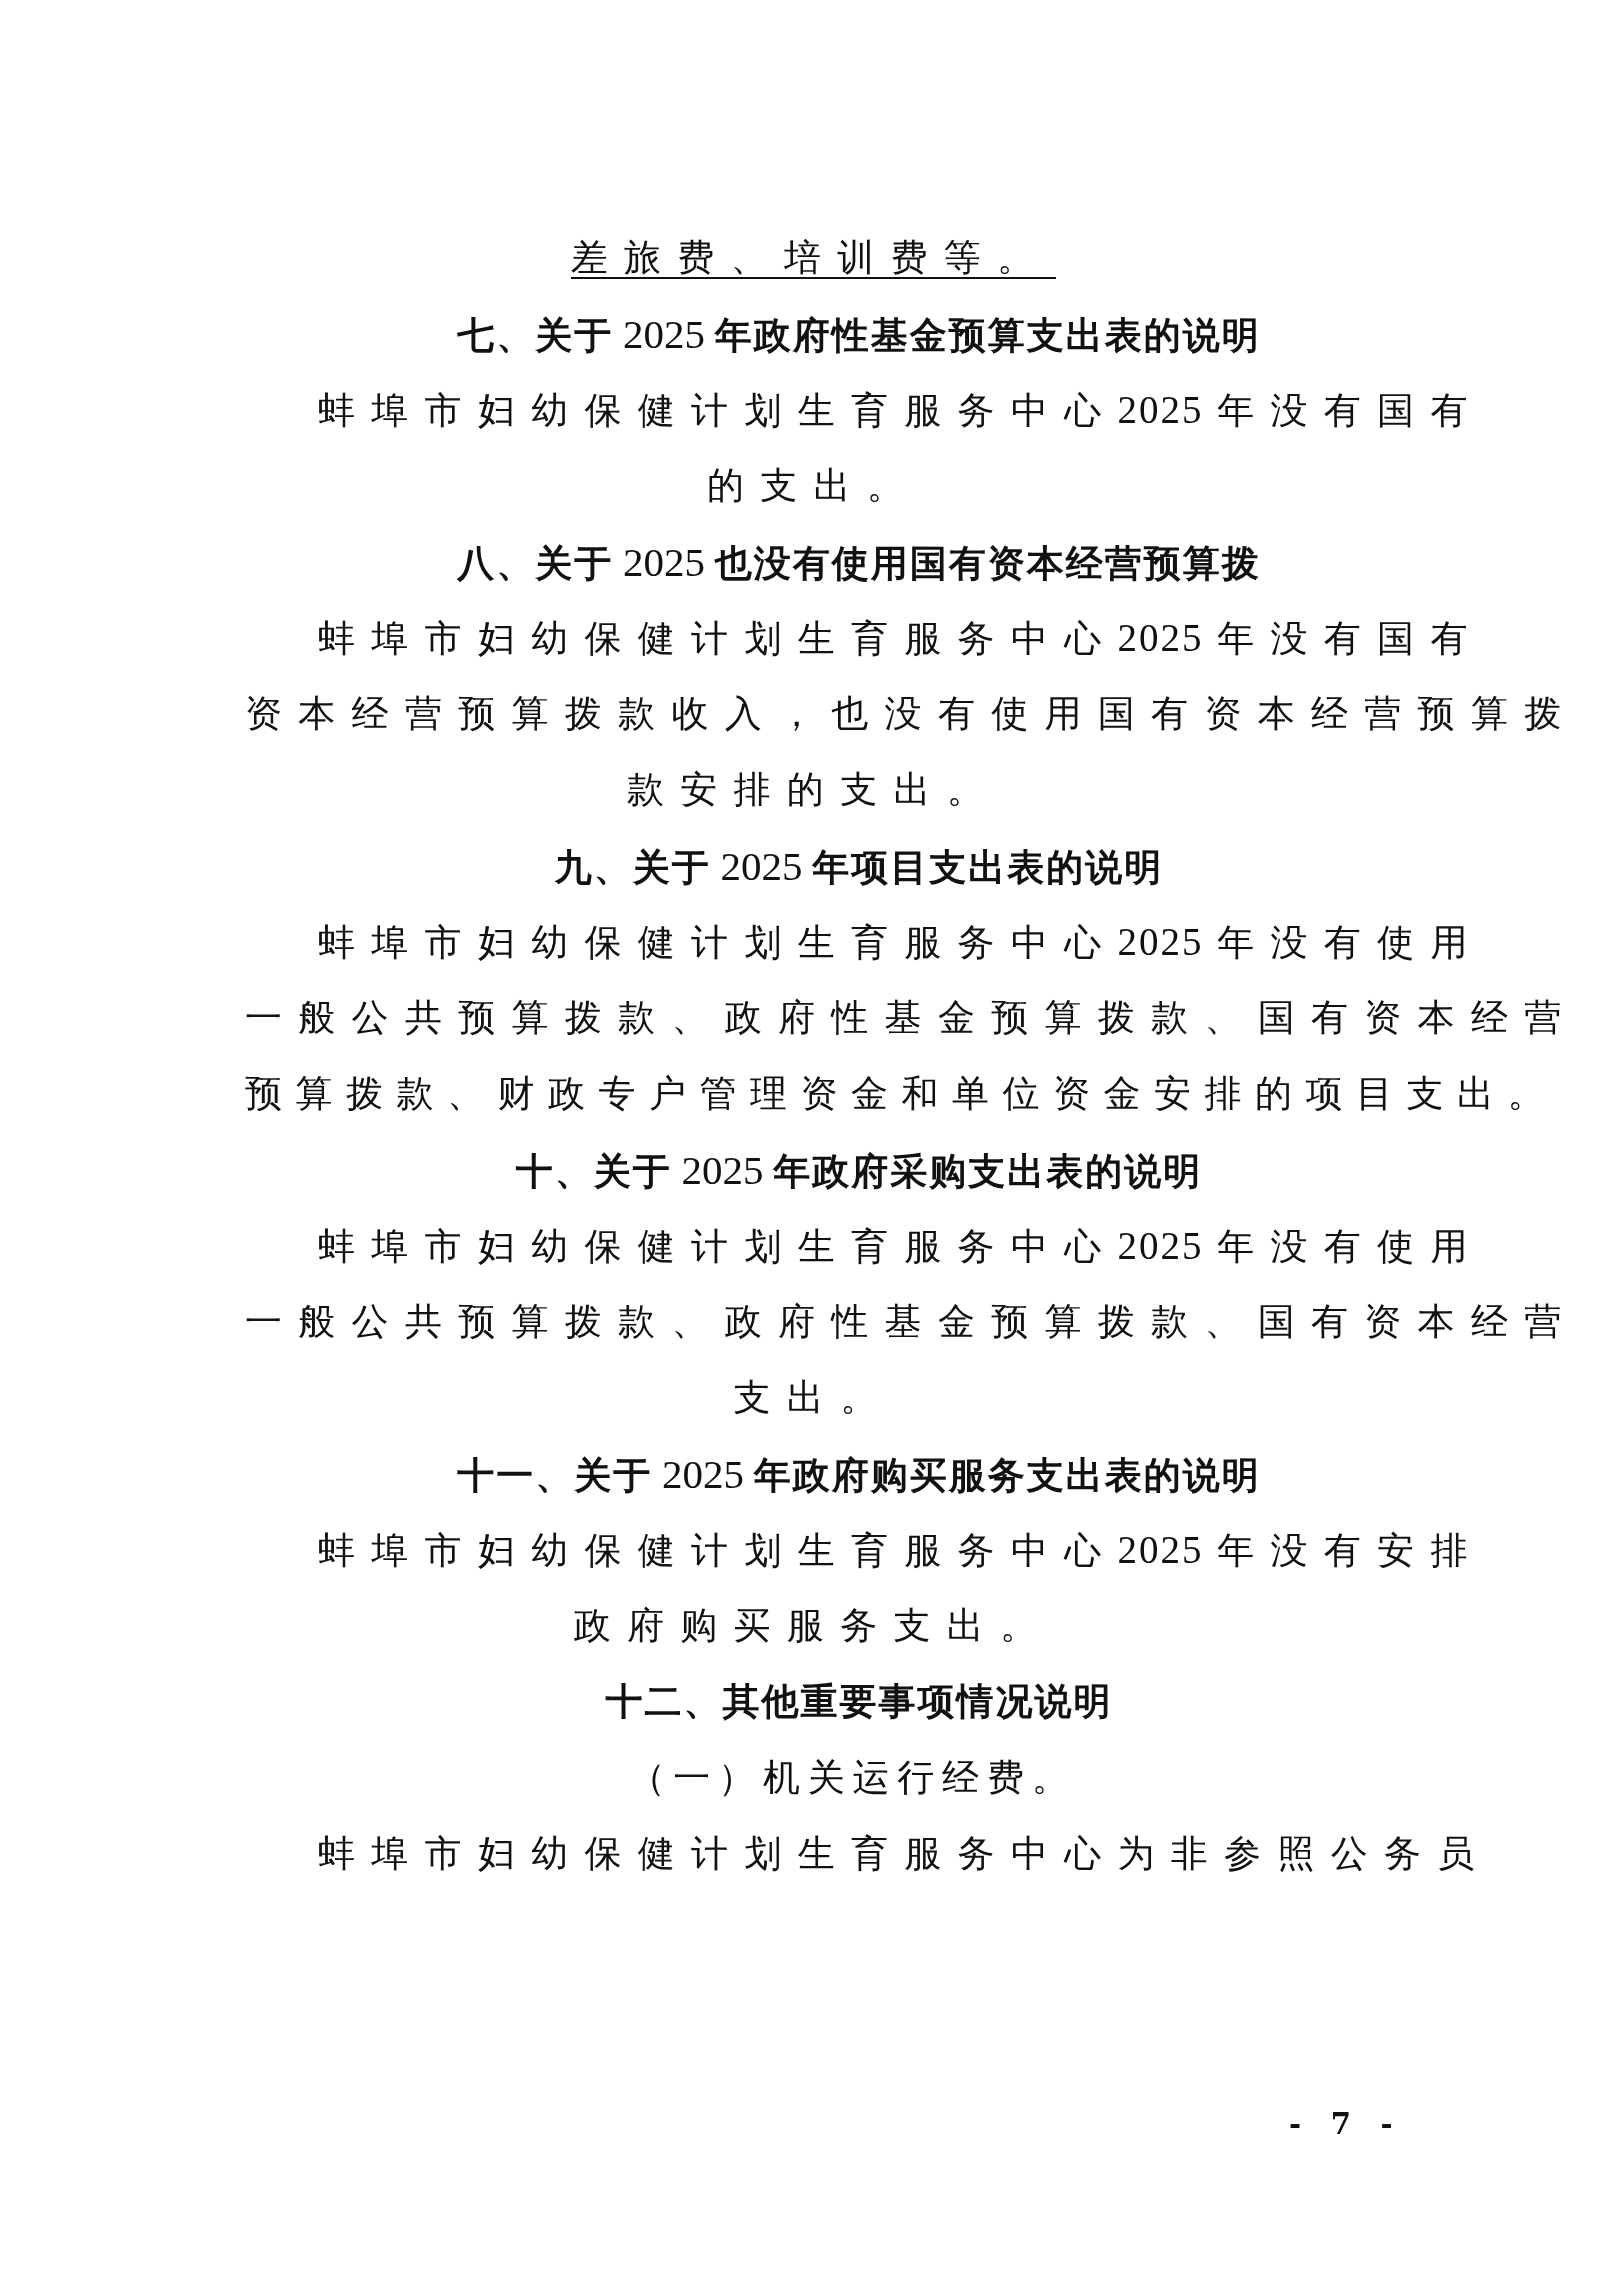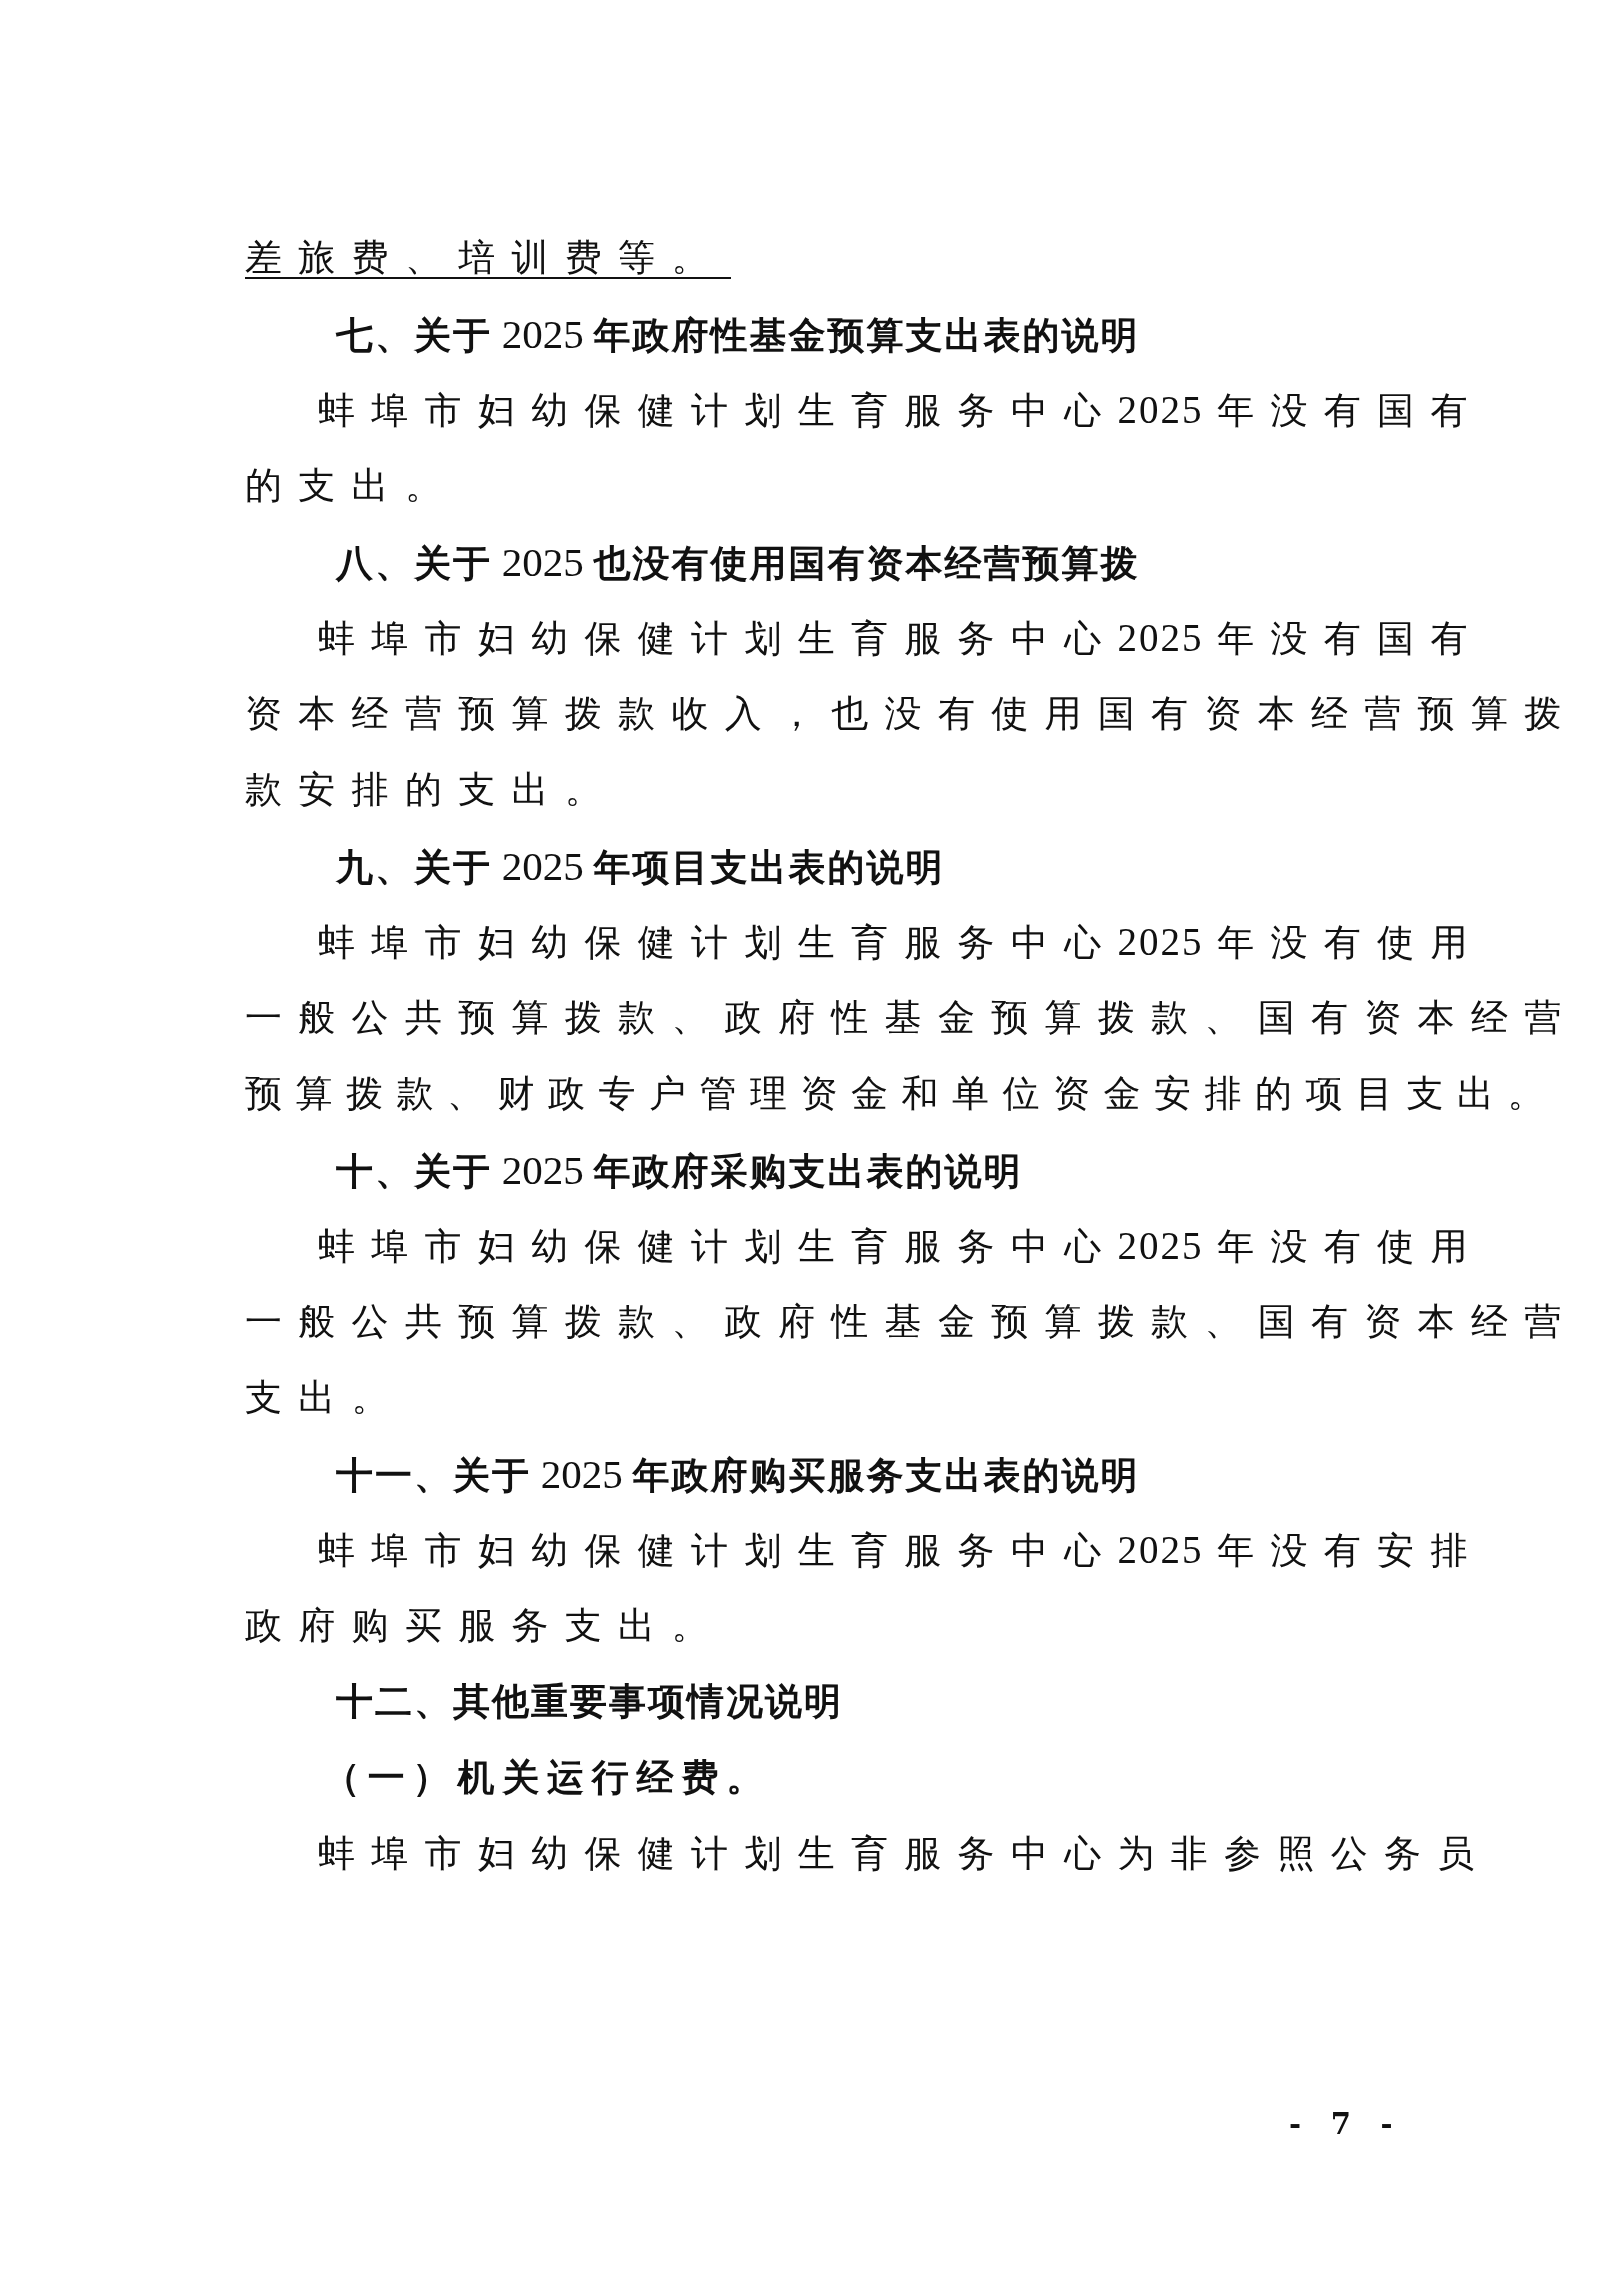--- a/index.html
+++ b/index.html
@@ -21,20 +21,21 @@
     top: 220px;
     width: 1137px;
   }
   .line {
     height: 76px;
     line-height: 76px;
     font-size: 37px;
     letter-spacing: 16.3px;
     white-space: nowrap;
     overflow: visible;
+    text-align: center;
   }
   .line .num {
     letter-spacing: 2px;
     font-family: "Liberation Serif", "DejaVu Serif", serif;
     font-size: 39px;
     margin-right: 13.7px;
   }
   .indent { padding-left: 73px; }
   .heading {
     font-family: "DejaVu Sans", "Liberation Sans", sans-serif;
@@ -45,21 +46,21 @@
   }
   .heading .num {
     font-family: "Liberation Serif", "DejaVu Serif", serif;
     font-weight: normal;
     font-size: 41px;
     letter-spacing: 0;
     margin: 0 9.8px;
   }
   .subheading {
     font-family: "DejaVu Sans", "Liberation Sans", sans-serif;
-    font-weight: bold;
+    font-weight: normal;
     letter-spacing: 7.8px;
     padding-left: 78px;
   }
   .underlined {
     display: inline-block;
     border-bottom: 2px solid #111111;
     line-height: 39px;
     padding-right: 5.9px;
   }
   .page-number {

